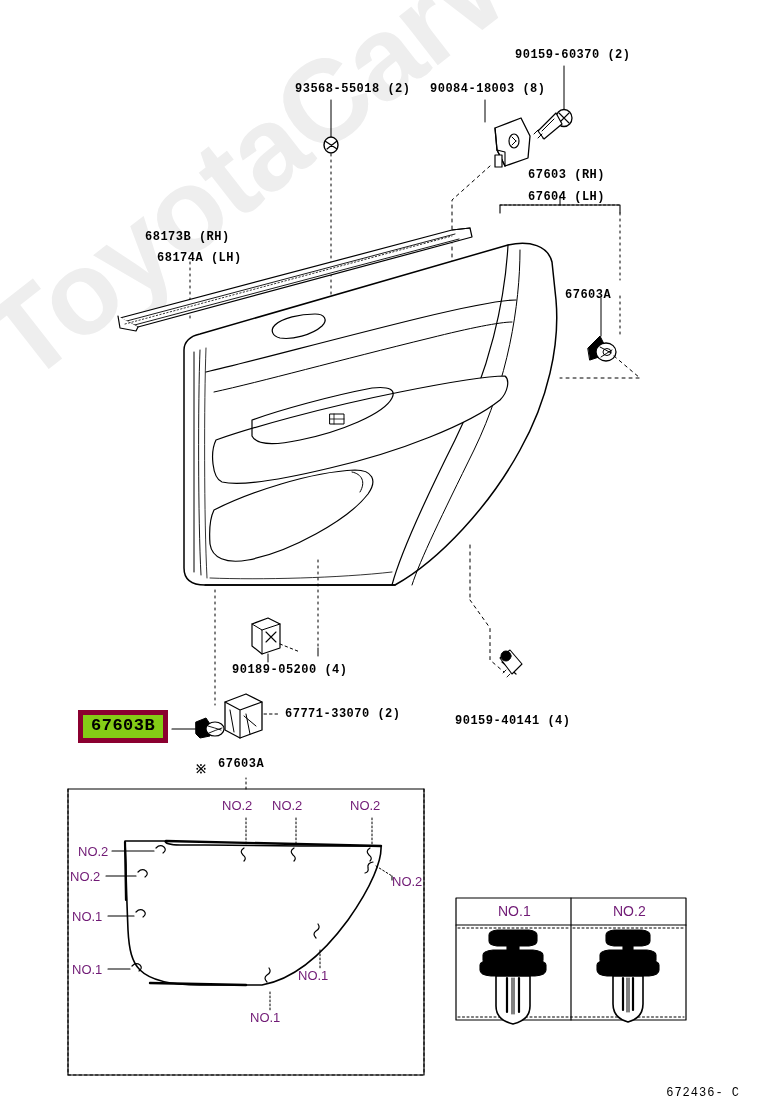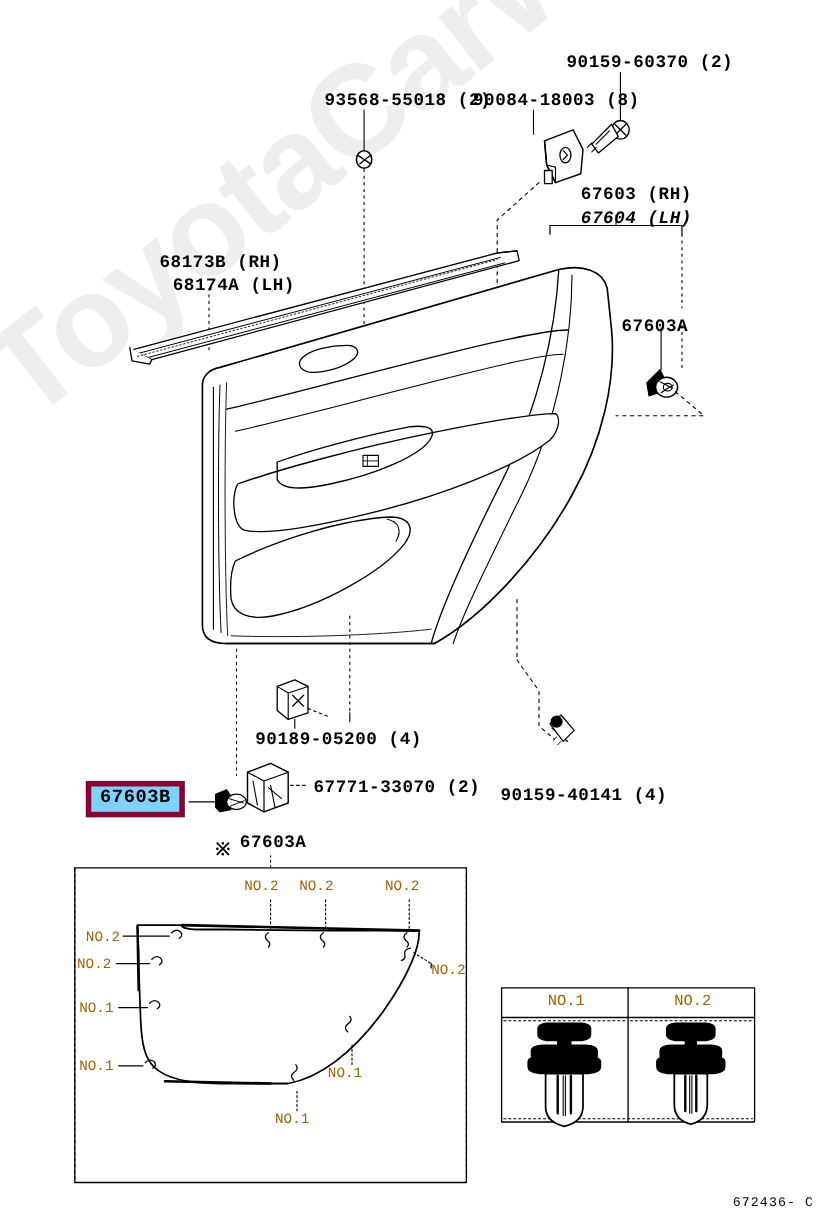--- a/index.html
+++ b/index.html
@@ -37,33 +37,33 @@
   .lbl {
     position:absolute;
     font-family:"Liberation Serif", serif;
     font-weight:bold;
     font-size:16px;
     letter-spacing:1.2px;
     color:#000;
     white-space:nowrap;
     z-index:5;
   }
-  .lbl.mono { font-family:"Liberation Mono", monospace; font-size:16px; letter-spacing:0.5px;}
+  .lbl.mono { font-family:"Liberation Mono", monospace; font-size:12px; letter-spacing:0.5px;}
   .lbl2 {
     position:absolute;
-    font-family:Liberation Mono, monospace;
+    font-family:Liberation Sans, sans-serif;
     font-size:13px;
-    color:#a16207;
+    color:#701a75;
     white-space:nowrap;
     z-index:5;
   }
   .hl-box {
     position:absolute;
     border:5px solid #8b0030;
-    background:#7dd3fc;
+    background:#84cc16;
     padding:2px 8px 3px 8px;
     font-family:"Liberation Mono", monospace;
     font-weight:bold;
     font-size:17px;
     letter-spacing:0.5px;
     color:#000;
     z-index:6;
     line-height:1.05;
   }
   .footer {
@@ -285,21 +285,21 @@
         <path d="M-5 40 L-5 72 M5 40 L5 72" stroke="#000" stroke-width="2.2"></path>
         <path d="M-1 40 L-1 74 M1 40 L1 74" stroke="#000" stroke-width="1"></path>
       </g>
     </g>
   </svg>
 
   <div class="lbl mono" style="left:515px; top:48px;">90159-60370 (2)</div>
   <div class="lbl mono" style="left:275px; top:82px;margin-left:20px;">93568-55018 (2)</div>
   <div class="lbl mono" style="left:430px; top:82px;">90084-18003 (8)</div>
   <div class="lbl mono" style="left:528px; top:168px;">67603 (RH)</div>
-  <div class="lbl mono" style="left:528px; top:190px;font-style:italic;">67604 (LH)</div>
+  <div class="lbl mono" style="left:528px; top:190px;">67604 (LH)</div>
   <div class="lbl mono" style="left:145px; top:230px;">68173B (RH)</div>
   <div class="lbl mono" style="left:145px; top:251px;margin-left:12px;">68174A (LH)</div>
   <div class="lbl mono" style="left:565px; top:288px;">67603A</div>
   <div class="lbl mono" style="left:232px; top:663px;">90189-05200 (4)</div>
   <div class="lbl mono" style="left:285px; top:707px;">67771-33070 (2)</div>
   <div class="lbl mono" style="left:455px; top:694px;margin-top:20px;">90159-40141 (4)</div>
 
   <div class="hl-box" style="left:78px; top:710px;">67603B</div>
 
   <div class="lbl mono refmark" style="left:196px; top:760px;">※</div>

